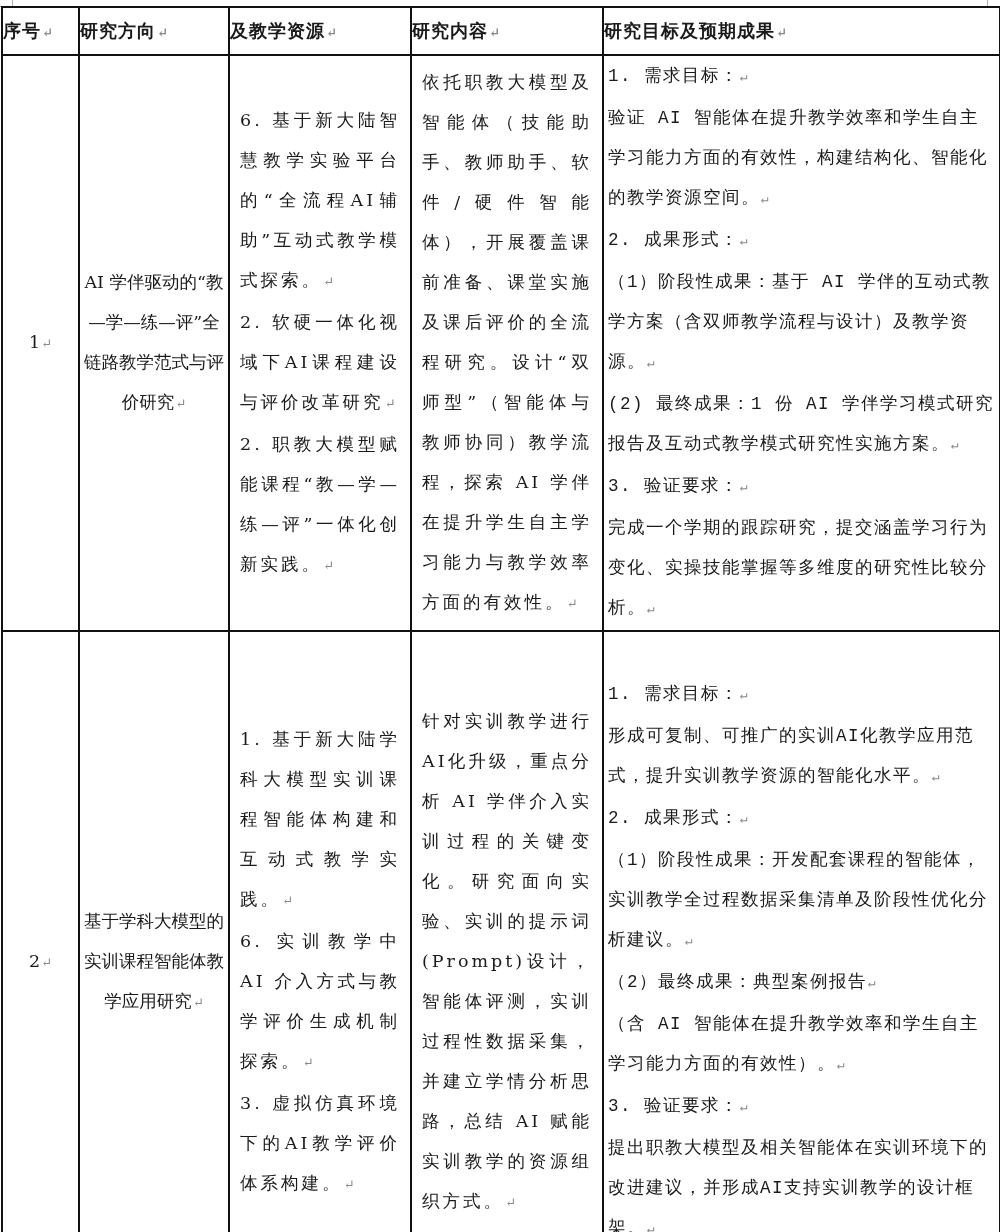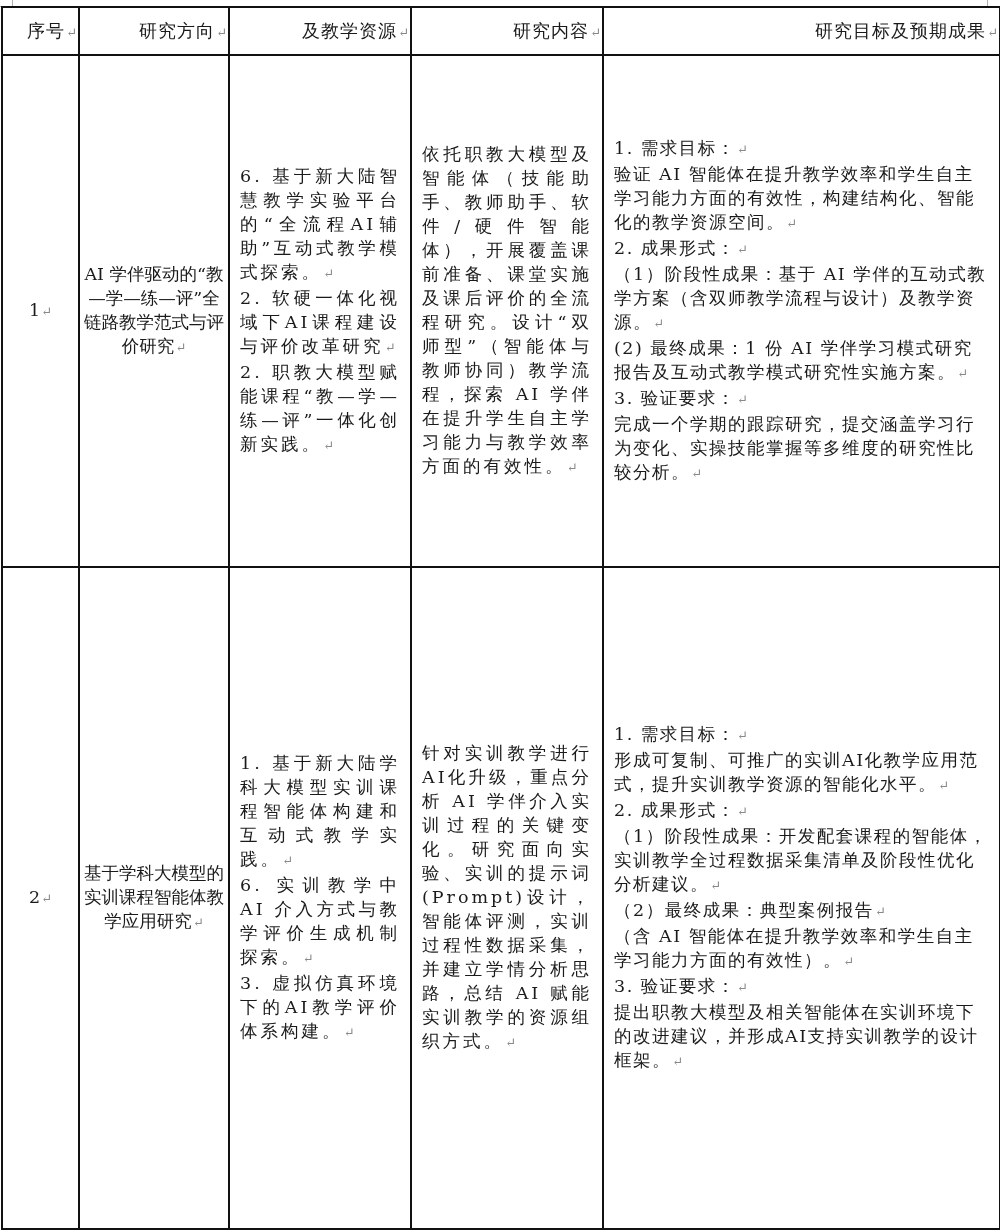--- a/index.html
+++ b/index.html
@@ -3,26 +3,26 @@
 <meta charset="utf-8">
 <style>
   html, body { margin: 0; padding: 0; background: #ffffff; }
   body { width: 1000px; height: 1232px; position: relative; overflow: hidden;
          font-family: "DejaVu Serif", "Liberation Serif", serif; color: #1a1a1a; }
   .corner-mark { position: absolute; top: 0; width: 12px; height: 6px; border-color: #b0b0b0; border-style: solid; }
   .corner-mark.left { left: 0; border-width: 0 1px 1px 0; }
   .corner-mark.right { right: 0; border-width: 0 0 1px 1px; }
   table.doc-table { position: absolute; left: 1px; top: 6px; width: 998px; border-collapse: collapse; table-layout: fixed; }
   table.doc-table td, table.doc-table th { border: 2px solid #111; padding: 0; vertical-align: middle; }
-  th { height: 46px; font-weight: normal; font-size: 18px; text-align: right; letter-spacing: 1px; }
-  td { font-size: 17.5px; line-height: 24px; }
+  th { height: 46px; font-weight: bold; font-size: 18px; text-align: left; letter-spacing: 1px; }
+  td { font-size: 17.5px; line-height: 40px; }
   .c-num { text-align: center; }
   .c-dir { text-align: center; padding: 0 0 !important; }
   .c-topic, .c-content { padding: 0 10px !important; text-align: justify; letter-spacing: 3px; }
-  .c-goal { padding: 0 10px !important; letter-spacing: 1.5px; }
+  .c-goal { padding: 0 4px !important; letter-spacing: 1.5px; font-family: Liberation Mono, monospace; }
   .para { display: block; }
   .mark { color: #888; font-size: 13px; margin-left: 1px; }
   tr.row1 td { height: 510px; }
   tr.row2 td { height: 660px; }
 </style>
 </head>
 <body>
 
 <div class="corner-mark left"></div>
 <div class="corner-mark right"></div>

